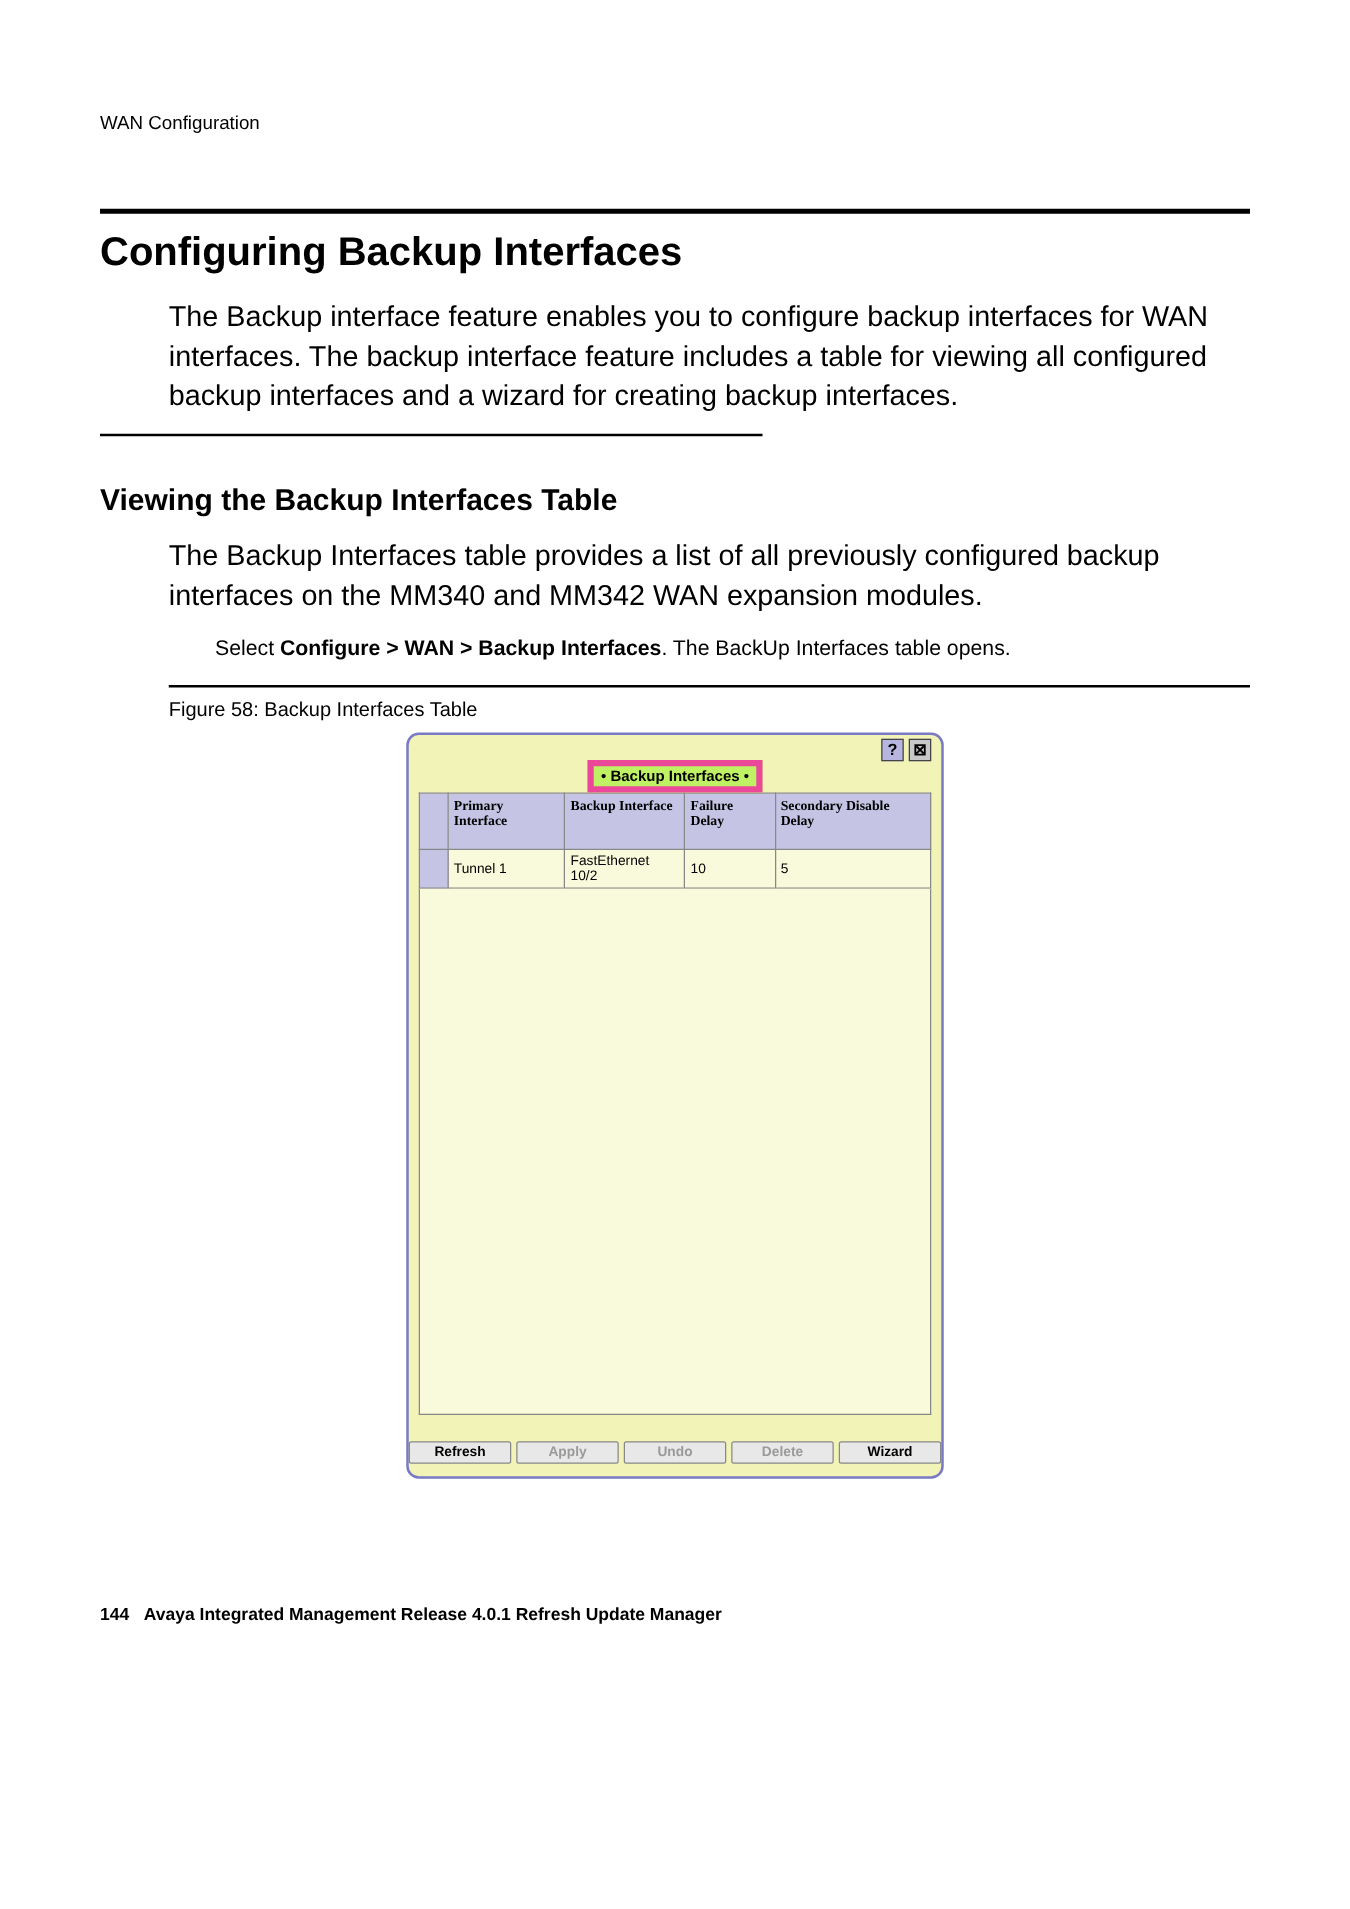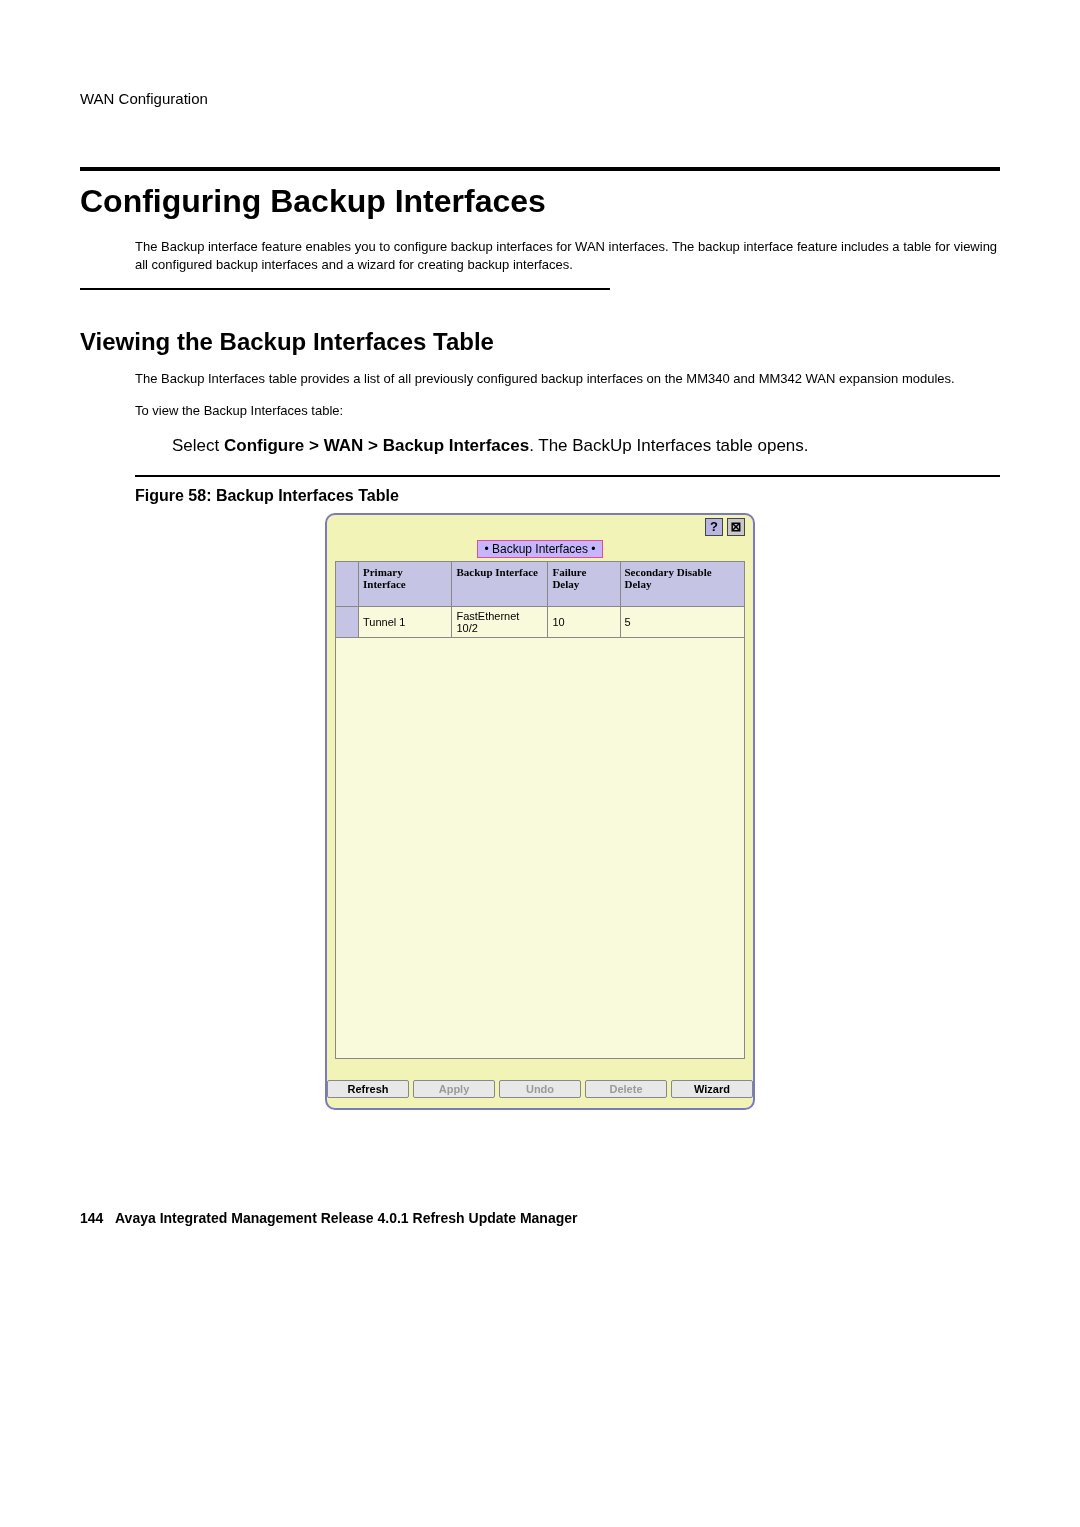--- a/index.html
+++ b/index.html
@@ -34,35 +34,35 @@
     font-size: 32px;
     font-weight: bold;
     margin: 0 0 18px 0;
   }
   h2.subsection {
     font-size: 24px;
     font-weight: bold;
     margin: 38px 0 14px 0;
   }
   p.body {
-    font-size: 13px;
+    font-size: 23px;
     line-height: 1.38;
     margin: 0 0 14px 0;
     padding-left: 55px;
   }
   p.step {
     font-size: 17px;
     line-height: 1.38;
     margin: 0 0 4px 0;
     padding-left: 92px;
   }
   .bold { font-weight: bold; }
   .fig-caption {
     font-size: 16px;
-    font-weight: bold;
+    font-weight: normal;
     margin: 10px 0 8px 0;
     padding-left: 55px;
   }
   .fig-rule {
     border: none;
     border-top: 2px solid #000;
     margin: 18px 0 0 55px;
   }
   .figure-wrap {
     display: flex;
@@ -95,25 +95,25 @@
     background: #b7b6e0;
     border: 1px solid #444;
     color: #000;
   }
   .close-icon { background: #c8c8c8; }
   .panel-title {
     text-align: center;
     margin: 18px 0 4px 0;
   }
   .panel-title span {
-    border: 1px solid #ec4899;
+    border: 5px solid #ec4899;
     font-size: 12px;
-    font-weight: normal;
+    font-weight: bold;
     padding: 1px 6px;
-    background: #c4b5fd;
+    background: #bef264;
   }
   .tbl {
     width: 100%;
     border: 1px solid #888;
     border-collapse: collapse;
     background: #f9fadb;
     font-size: 11px;
   }
   .tbl th {
     background: #c5c4e4;
@@ -171,21 +171,20 @@
 <div class="page">
   <div class="breadcrumb">WAN Configuration</div>
 
   <hr class="hr-thick">
   <h1 class="section">Configuring Backup Interfaces</h1>
   <p class="body">The Backup interface feature enables you to configure backup interfaces for WAN interfaces. The backup interface feature includes a table for viewing all configured backup interfaces and a wizard for creating backup interfaces.</p>
 
   <hr class="hr-thin">
   <h2 class="subsection">Viewing the Backup Interfaces Table</h2>
   <p class="body">The Backup Interfaces table provides a list of all previously configured backup interfaces on the MM340 and MM342 WAN expansion modules.</p>
-  <p class="body">To view the Backup Interfaces table:</p>
   <p class="step">
     <span>Select </span><span class="bold">Configure &gt; WAN &gt; Backup Interfaces</span><span>. The BackUp Interfaces table opens.</span>
   </p>
 
   <hr class="fig-rule">
   <div class="fig-caption">Figure 58: Backup Interfaces Table</div>
 
   <div class="figure-wrap">
     <div class="app-frame">
       <div class="top-icons">

